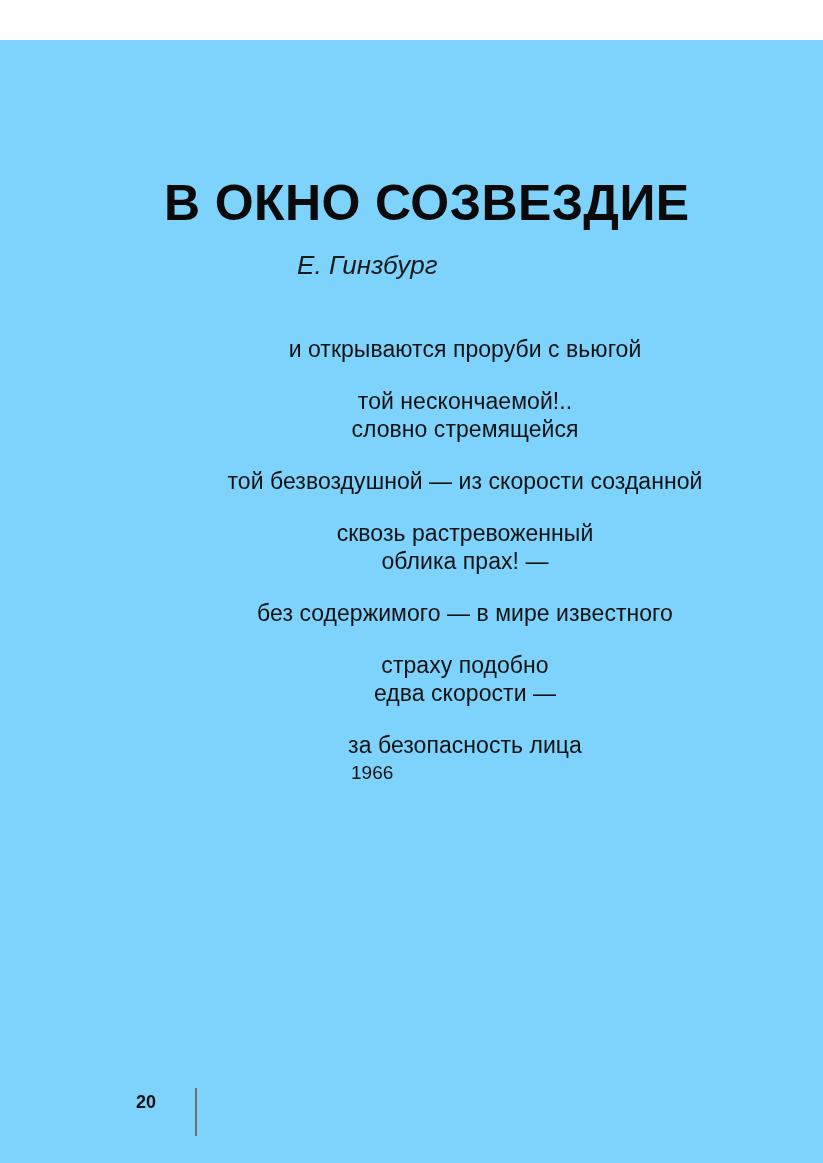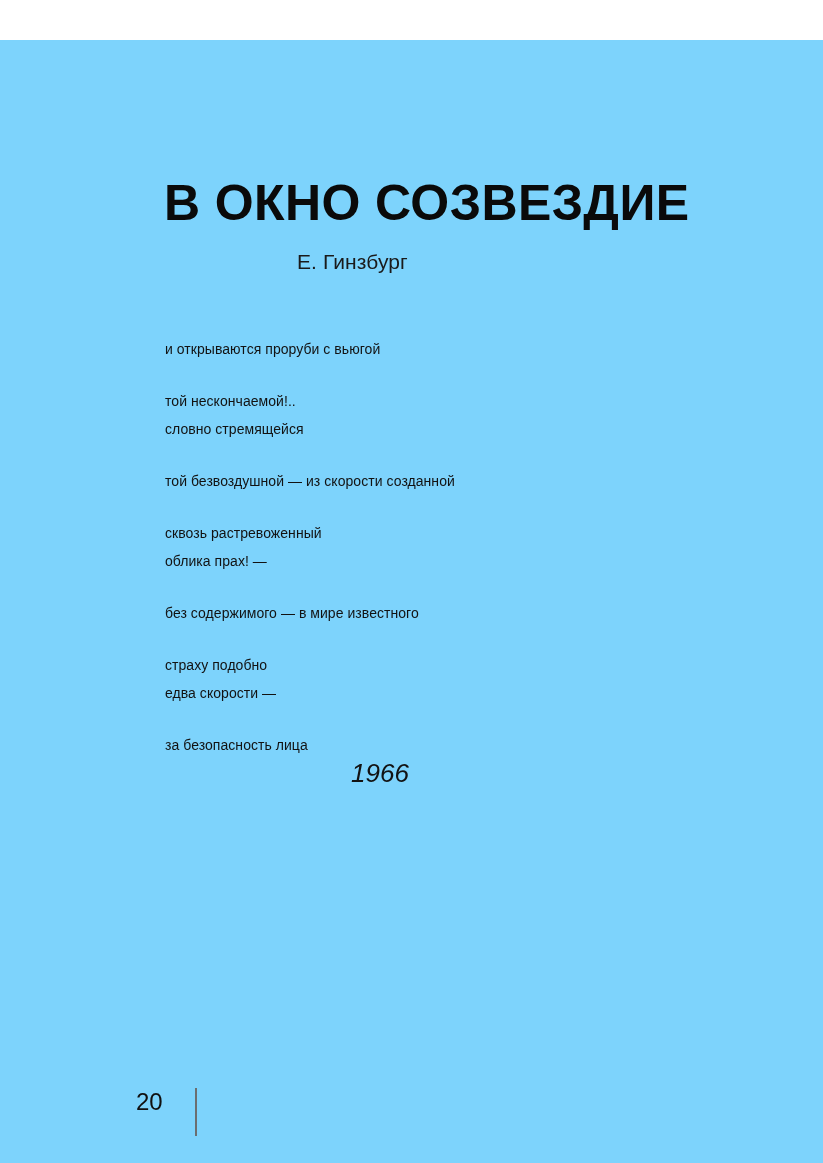--- a/index.html
+++ b/index.html
@@ -36,72 +36,73 @@
     line-height: 1.04;
     color: #0a0a0a;
     white-space: pre;
   }
 
   
   .dedication {
     position: absolute;
     left: 297px;
     top: 210px;
-    font-size: 21px;
+    font-size: 26px;
+    font-style: italic;
     font-weight: 400;
     color: #1a1a1a;
     letter-spacing: 0.1px;
   }
 
   
   .poem-body {
     position: absolute;
     left: 165px;
     top: 295px;
     width: 600px;
   }
   .stanza {
     margin: 0 0 24px 0;
   }
   .stanza:last-child {
     margin-bottom: 0;
   }
   .verse-line {
-    font-size: 14px;
+    font-size: 23px;
     line-height: 28px;
     color: #121212;
     letter-spacing: 0.05px;
     white-space: pre-wrap;
+    text-align: center;
   }
 
   
   .poem-year {
-    font-size: 26px;
-    font-style: italic;
+    font-size: 19px;
     line-height: 28px;
     color: #121212;
     text-align: left;
     padding-left: 186px;
   }
 
   
   .page-footer {
     position: absolute;
     left: 0;
     top: 1044px;
     width: 823px;
     height: 60px;
   }
   .folio {
     position: absolute;
     left: 136px;
     top: 1px;
     font-family: "Liberation Sans Narrow", "Liberation Sans", sans-serif;
-    font-size: 24px;
-    font-weight: 400;
+    font-size: 18px;
+    font-weight: 700;
     line-height: 34px;
     color: #101010;
   }
   .footer-rule {
     position: absolute;
     left: 195px;
     top: 4px;
     width: 2px;
     height: 48px;
     background: #6b6e70;

